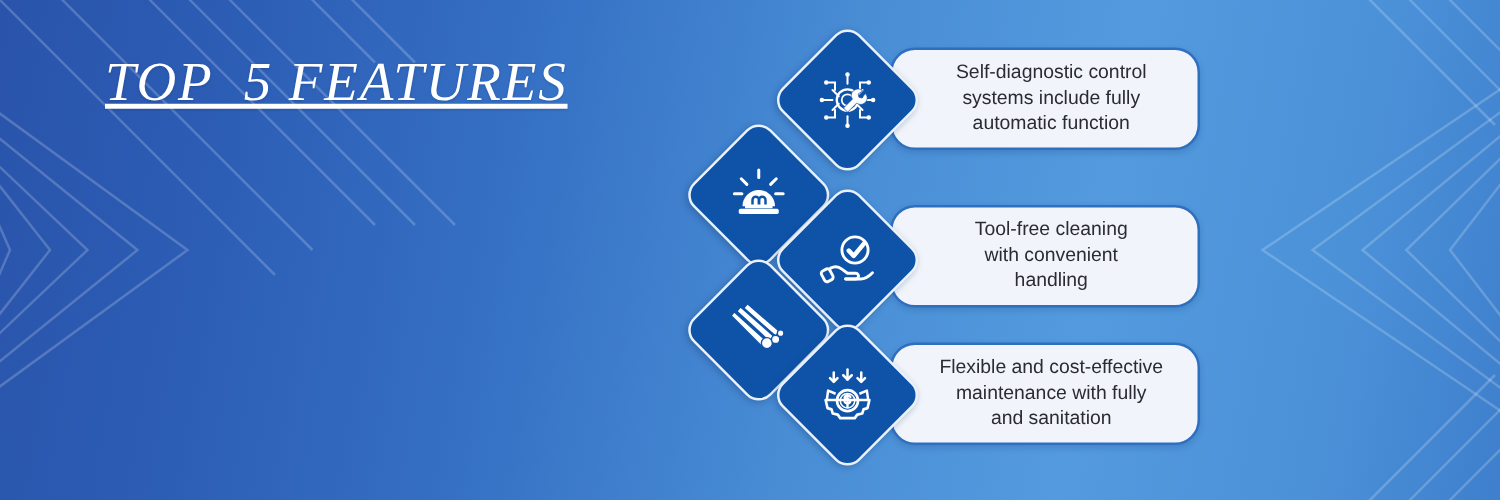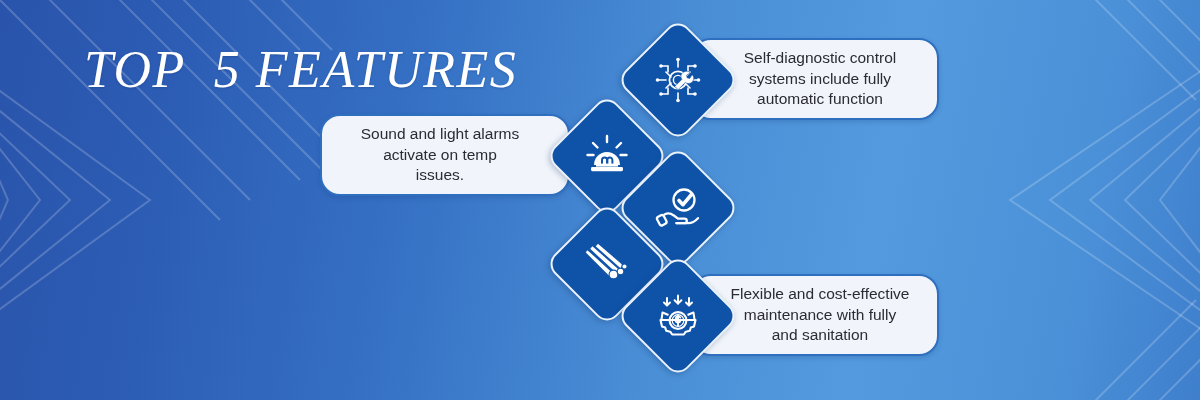--- a/index.html
+++ b/index.html
@@ -32,24 +32,25 @@
   .bg-layer svg { display:block; width:1200px; height:400px; }
 
   
   .title {
     position: absolute;
     left: 84px;
     top: 40px;
     color: #ffffff;
     font-family: "Liberation Serif", "DejaVu Serif", serif;
     font-style: italic;
-    font-size: 52px;
+    font-size: 44px;
     letter-spacing: 1.5px;
     white-space: pre;
     text-shadow: 0 1px 2px rgba(10,40,90,0.25);
+    text-decoration: underline;
   }
 
   
   .card {
     position: absolute;
     box-sizing: border-box;
     background: #f1f5fb;
     border: 2px solid #2f6fc0;
     border-radius: 20px;
     display: flex;
@@ -58,21 +59,21 @@
     box-shadow: 0 2px 5px rgba(12,45,100,0.18);
   }
   .card-text {
     color: #2b2b33;
     font-size: 15.5px;
     line-height: 1.34;
     text-align: center;
     padding: 0 12px;
     white-space: pre-line;
   }
-  .card-right { left: 691px; width: 248px; height: 82px; }
+  .card-right { left: 712px; width: 248px; height: 82px; }
   .card-right .card-text { padding-left: 22px; }
   .card-left  { left: 320px; width: 250px; height: 82px; }
   .card-left  .card-text { padding-right: 22px; }
 
   .card-r1 { top: 38px; }
   .card-r2 { top: 164px; }
   .card-r3 { top: 274px; }
   .card-l1 { top: 114px; }
   .card-l2 { top: 224px; }
 
@@ -148,26 +149,26 @@
   </div>
 
   <div class="title">TOP  5 FEATURES</div>
 
   <div class="card card-right card-r1 z-card">
     <div class="card-text">Self-diagnostic control
 systems include fully
 automatic function</div>
   </div>
 
-  <div class="card card-left card-l1 z-card">
-    <div class="card-text">Sound and light alarms
-activate on temp
-issues.</div>
-  </div>
-
+
+  <div class="card card-right card-r2 z-card">
+    <div class="card-text">Tool-free cleaning
+with convenient
+handling</div>
+  </div>
 
 
   <div class="card card-right card-r3 z-card">
     <div class="card-text">Flexible and cost-effective
 maintenance with fully
 and sanitation</div>
   </div>
 
   <div class="diamond d1 z-dia">
     <span class="glyph">

